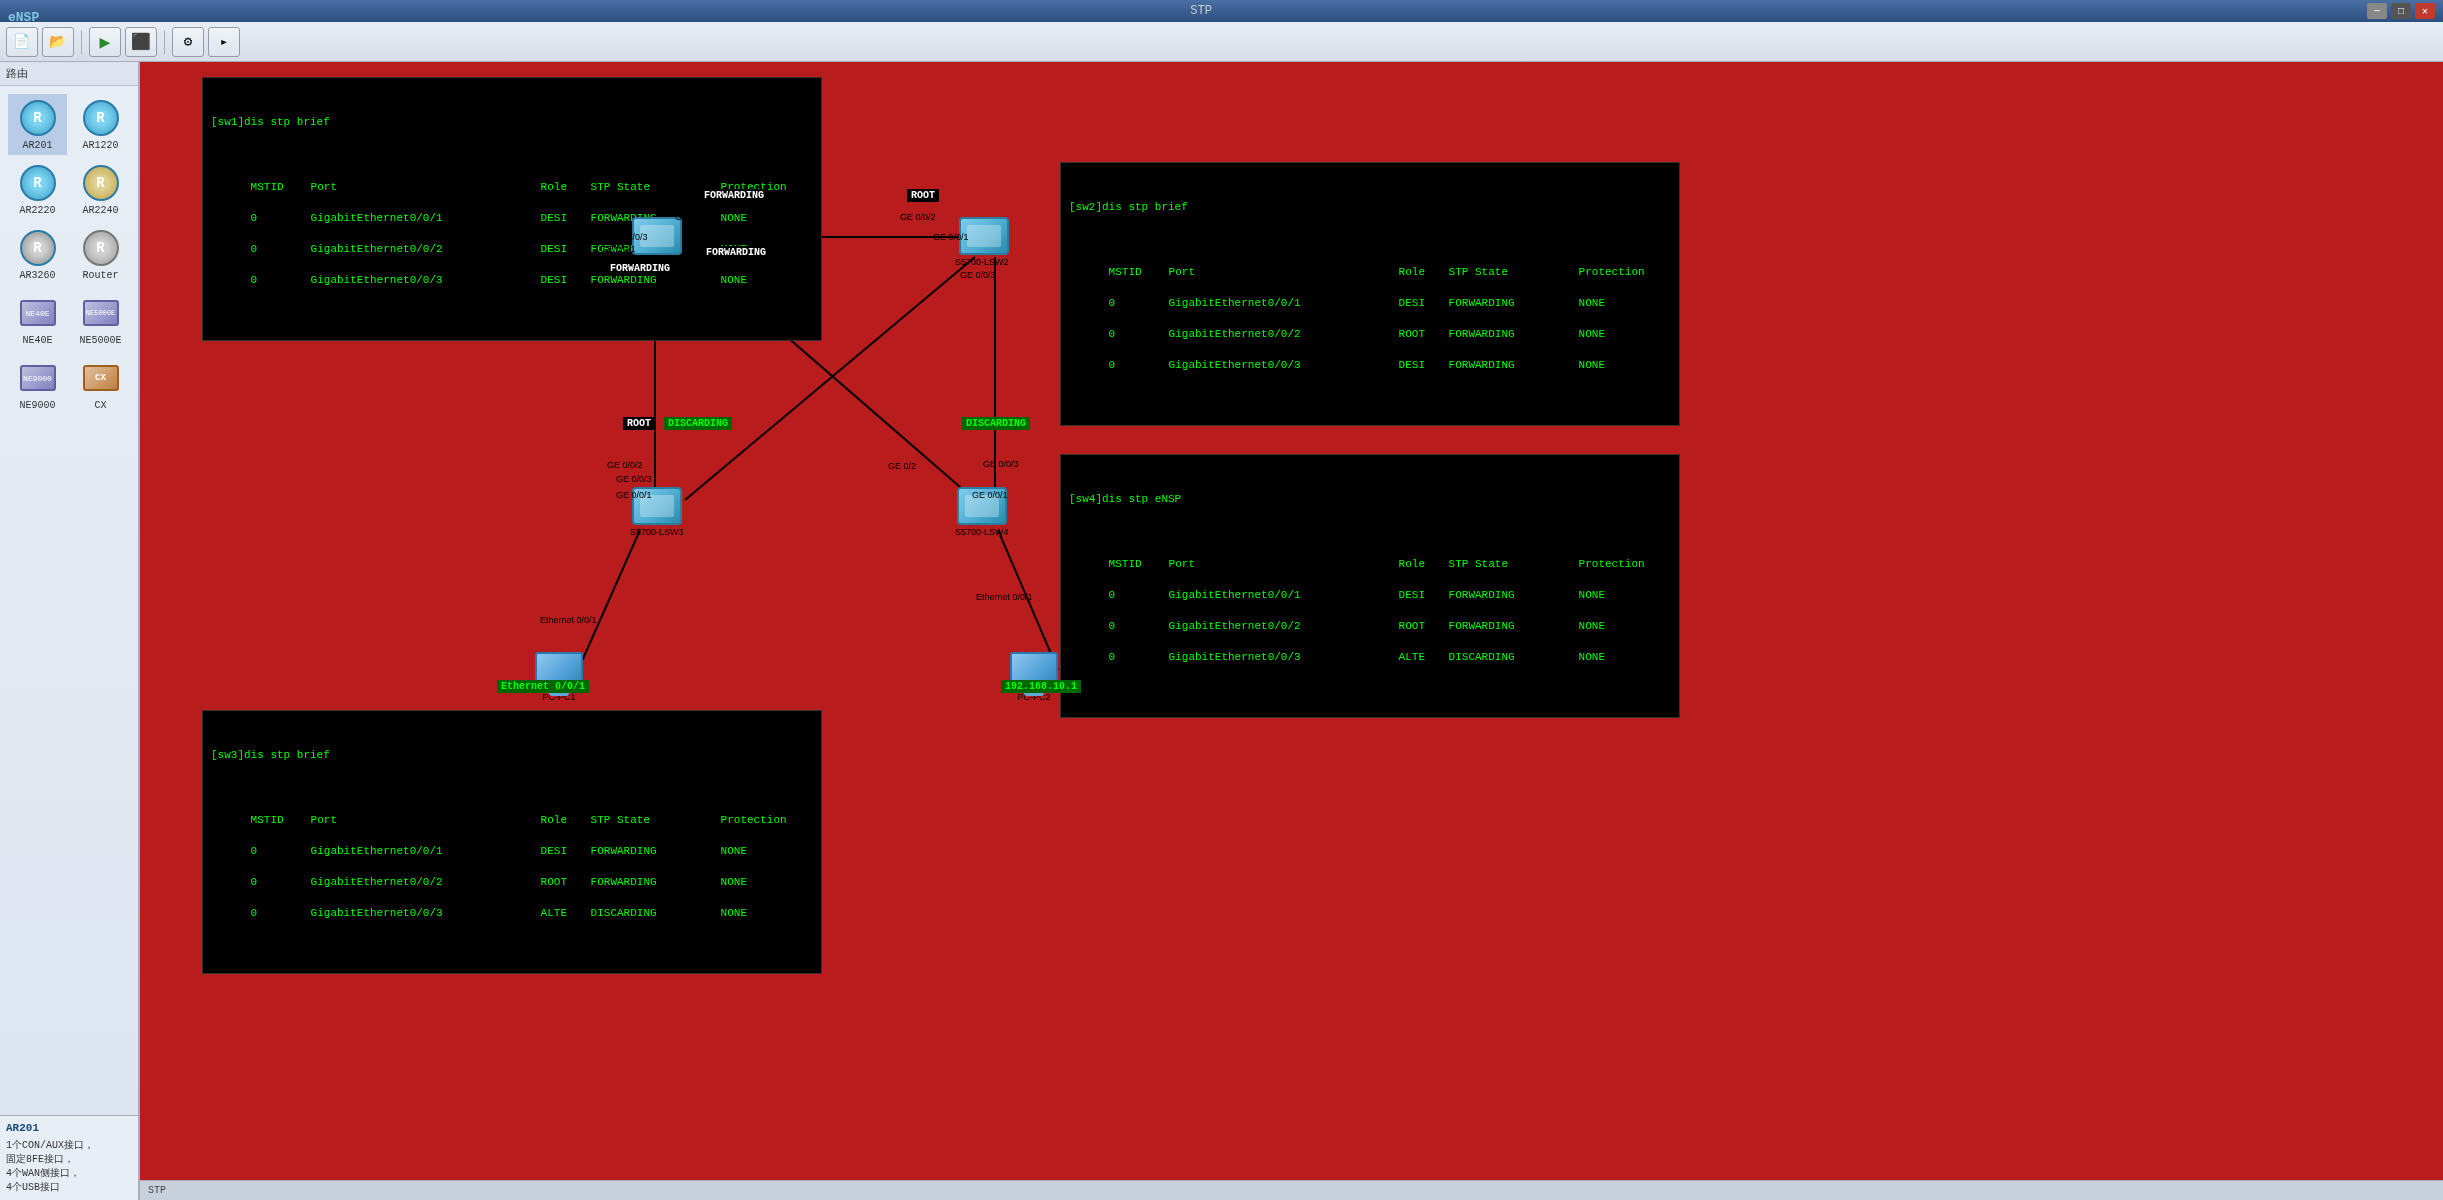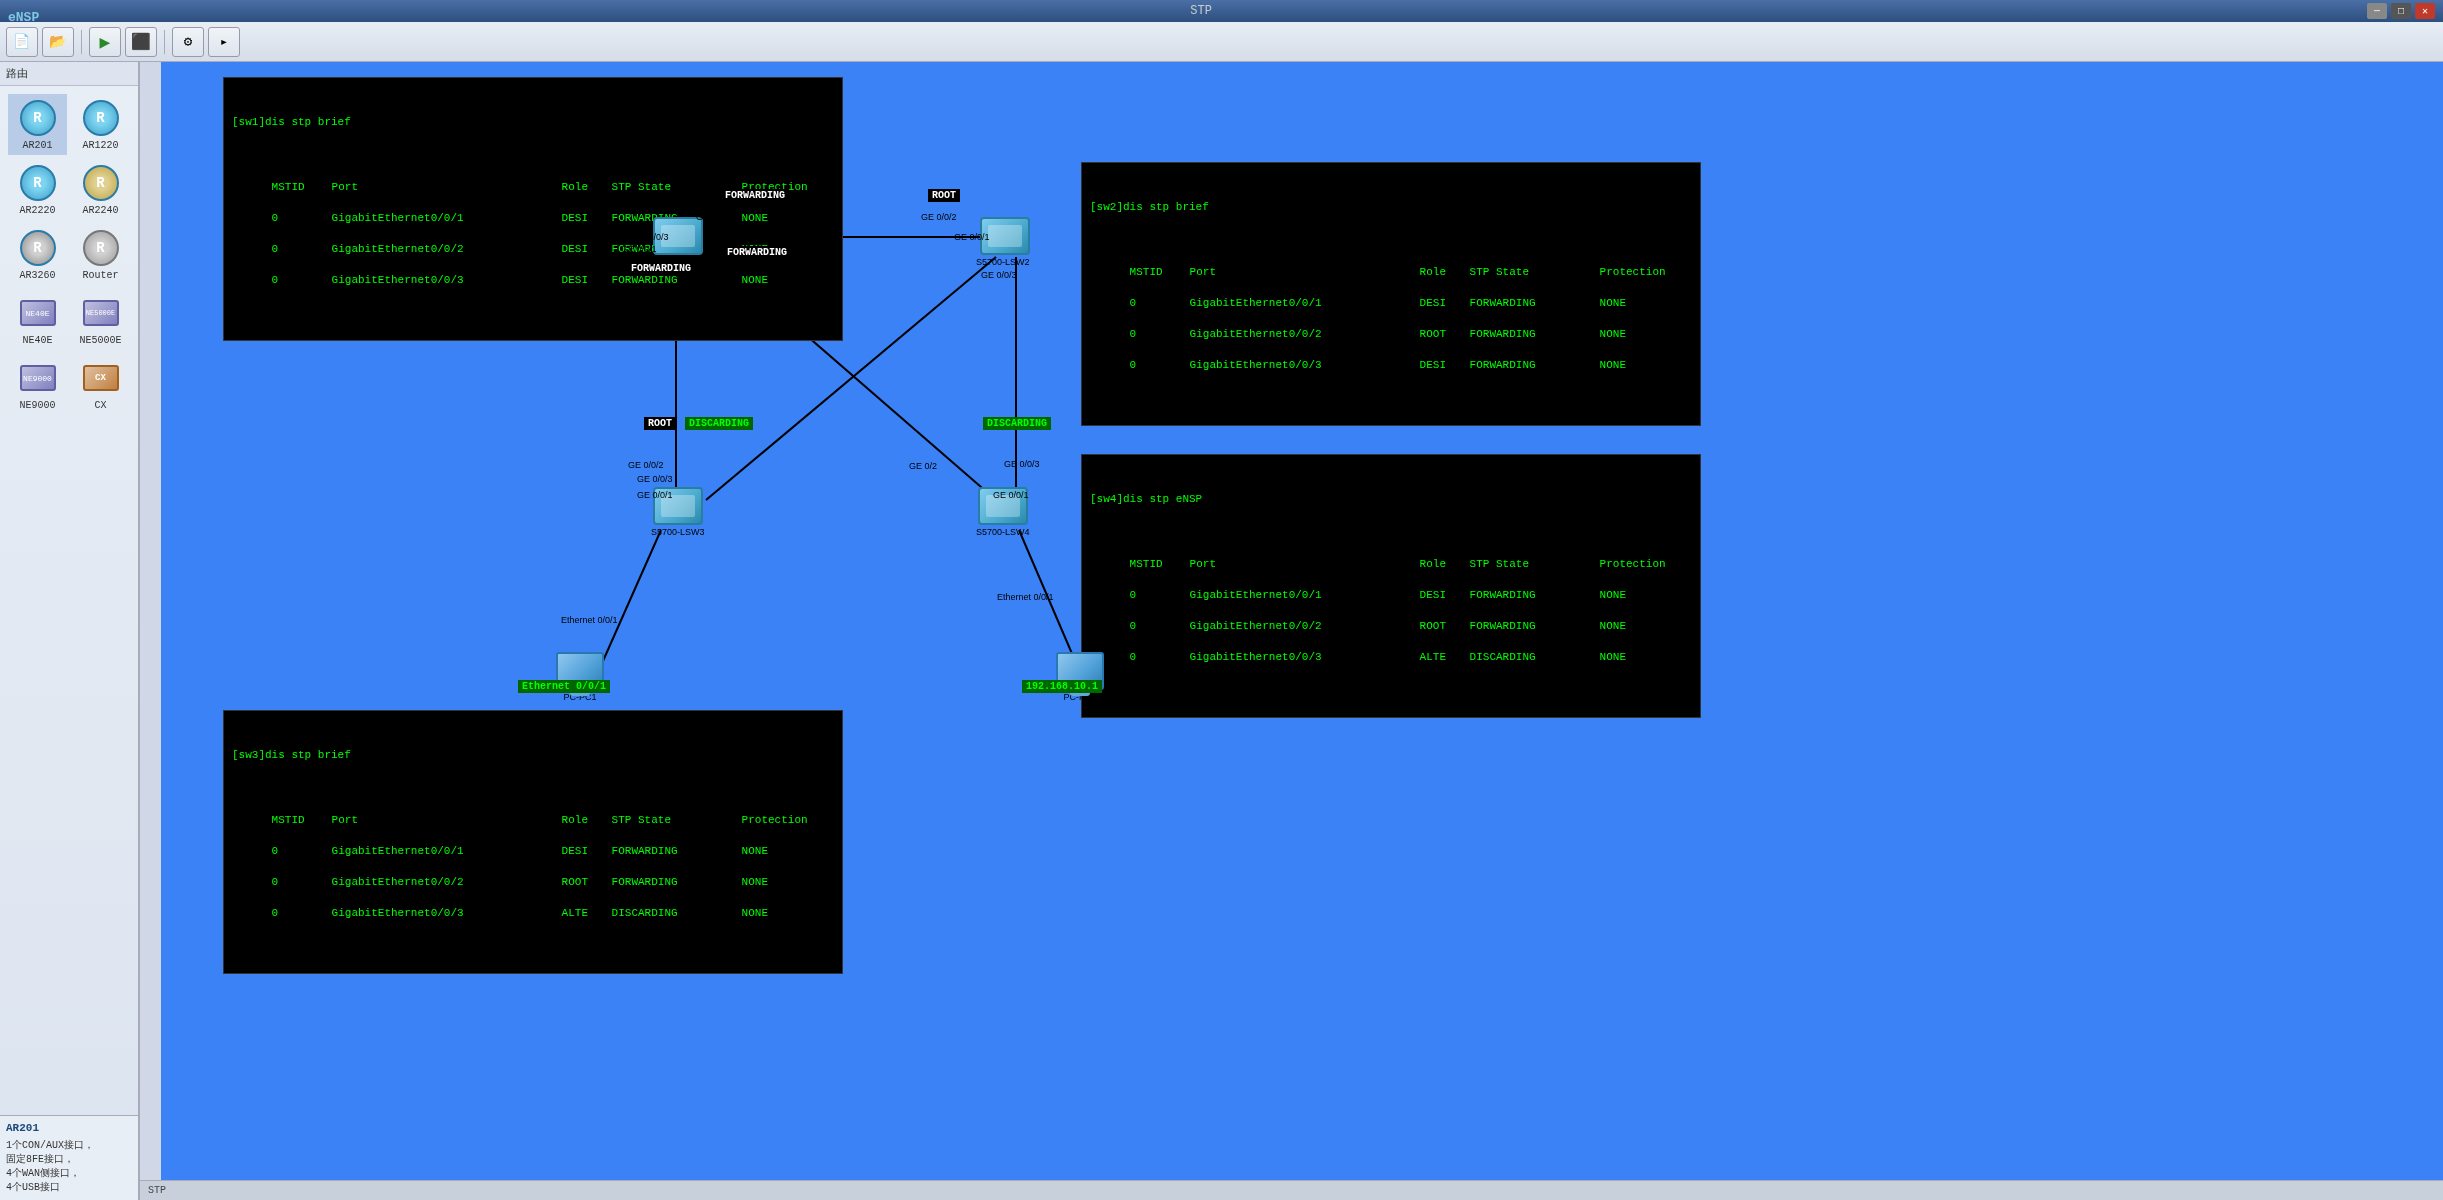--- a/index.html
+++ b/index.html
@@ -169,23 +169,22 @@
       font-weight: bold;
       color: #1a4a7a;
       margin-bottom: 4px;
       font-size: 11px;
     }
 
     
     #canvas {
       position: absolute;
       top: 62px; left: 140px; right: 0; bottom: 0;
-      background: #3b82f6;
+      background: #b91c1c;
       overflow: hidden;
-      margin-left: 21px;
     }
 
     
     #topology-svg {
       position: absolute;
       top: 0; left: 0;
       width: 100%; height: 100%;
     }
 
     
@@ -484,21 +483,21 @@
     </div>
     <span class="canvas-label">S5700-LSW4</span>
   </div>
 
   <div class="canvas-device" style="left:395px; top:590px;">
     <div class="canvas-pc" style="background: linear-gradient(135deg, #90c8f0 0%, #50a0d8 60%, #3080b8 100%);">
     </div>
     <span class="canvas-label">PC-PC1</span>
   </div>
 
-  <div class="canvas-device" style="left:895px; top:590px;">
+  <div class="canvas-device" style="left:870px; top:590px;">
     <div class="canvas-pc" style="background: linear-gradient(135deg, #90c8f0 0%, #50a0d8 60%, #3080b8 100%);">
     </div>
     <span class="canvas-label">PC-PC2</span>
   </div>
 
   <div class="net-label" style="left:560px; top:127px;">FORWARDING</div>
 
   <div class="net-label" style="left:767px; top:127px;">ROOT</div>
 
   <div style="position:absolute; left:535px; top:150px; font-size:9px; color:#000; font-family:Arial;">GE 0/0/2</div>

